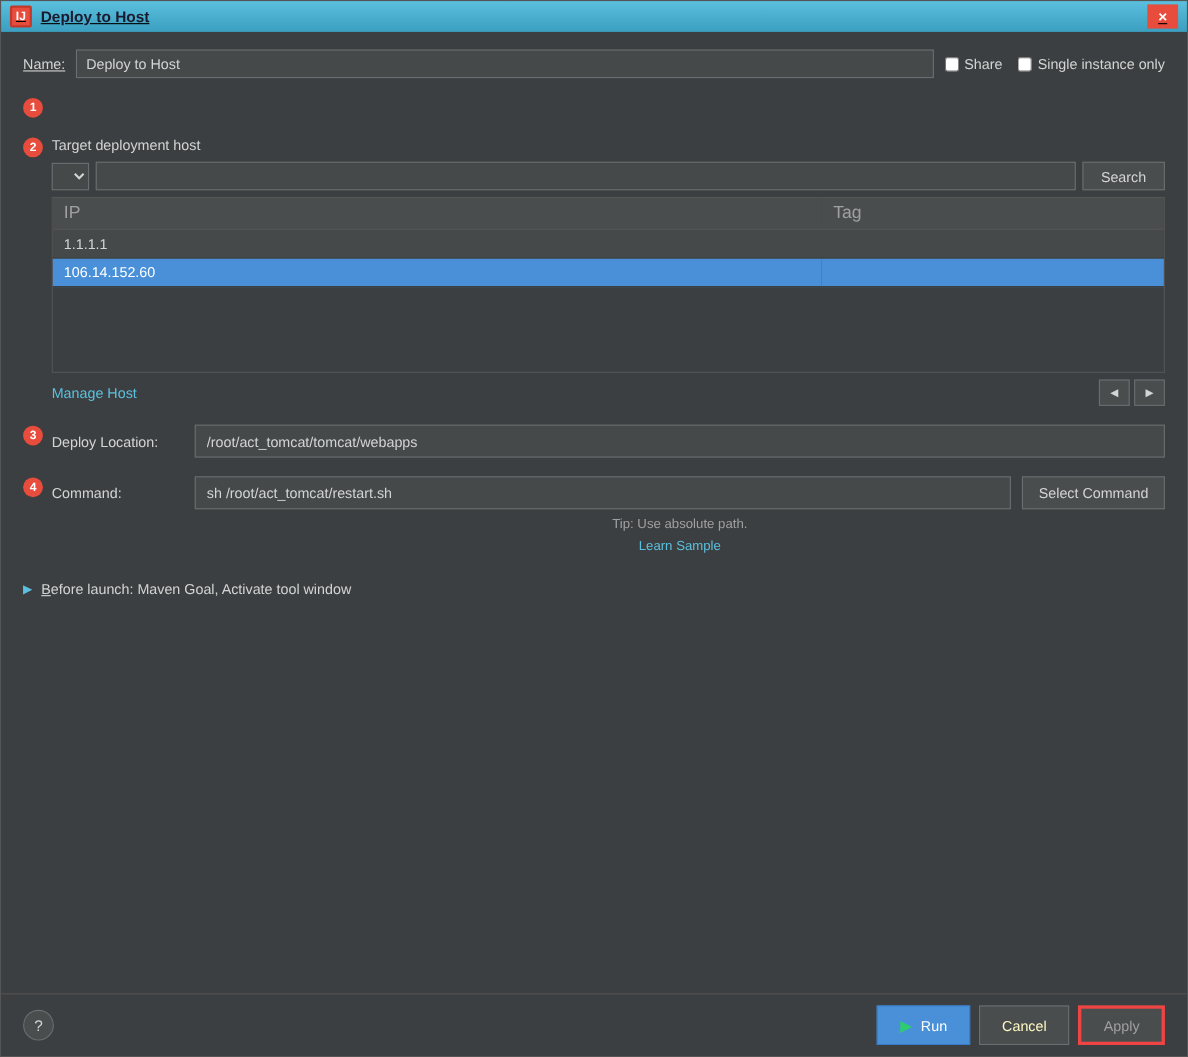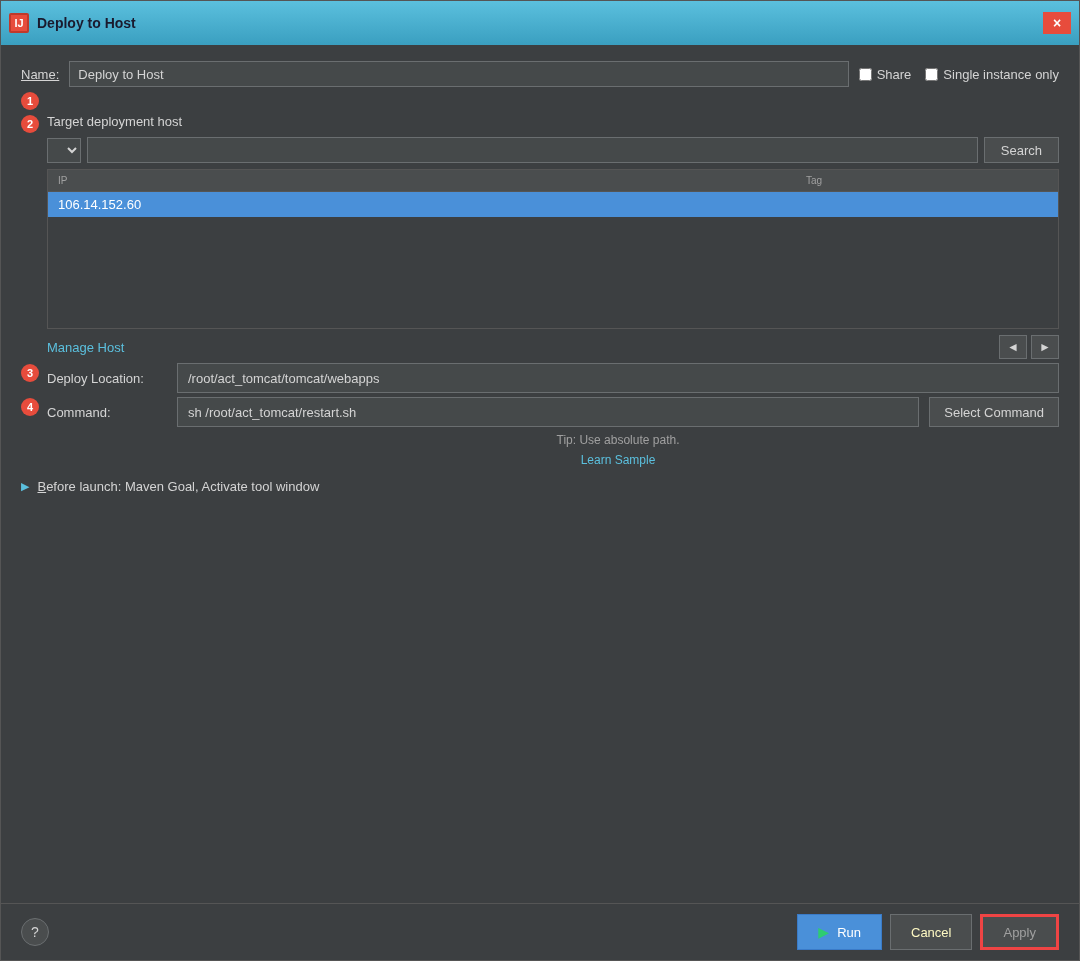--- a/index.html
+++ b/index.html
@@ -20,22 +20,23 @@
       display: flex;
       flex-direction: column;
       position: relative;
     }
     .title-bar {
       background: linear-gradient(to bottom, #5bc0de, #3a9fc0);
       display: flex;
       align-items: center;
       justify-content: space-between;
       padding: 0 8px;
-      height: 44px;
+      height: 28px;
       flex-shrink: 0;
+      text-decoration: underline;
     }
     .title-bar-left {
       display: flex;
       align-items: center;
       gap: 8px;
     }
     .app-icon {
       width: 20px;
       height: 20px;
       background: #e74c3c;
@@ -64,21 +65,21 @@
       font-weight: bold;
       display: flex;
       align-items: center;
       justify-content: center;
     }
     .content {
       flex: 1;
       padding: 16px 20px;
       display: flex;
       flex-direction: column;
-      gap: 4px;
+      gap: 17px;
       color: #d4d4d4;
     }
     .name-row {
       display: flex;
       align-items: center;
       gap: 10px;
     }
     .name-label {
       color: #d4d4d4;
       text-decoration: underline;
@@ -201,21 +202,21 @@
       border-collapse: collapse;
       background: #45494a;
     }
     .host-table th {
       background: #4a4d4e;
       color: #a0a0a0;
       text-align: left;
       padding: 5px 10px;
       border-bottom: 1px solid #555;
       font-weight: normal;
-      font-size: 10px;
+      font-size: 16px;
     }
     .host-table td {
       padding: 5px 10px;
       color: #d4d4d4;
       font-size: 13px;
       border-bottom: 1px solid #3c3f41;
     }
     .host-table tr.selected td {
       background: #4a90d9;
       color: white;
@@ -441,20 +442,24 @@
         </div>
         <div class="table-container">
           <table class="host-table">
             <thead>
               <tr>
                 <th>IP</th>
                 <th>Tag</th>
               </tr>
             </thead>
             <tbody id="host-table-body">
+            <tr>
+                  <td>1.1.1.1</td>
+                  <td></td>
+                </tr>
                 <tr class="selected">
                   <td>106.14.152.60</td>
                   <td></td>
                 </tr>
               </tbody>
           </table>
         </div>
         <div class="manage-row">
           <a class="manage-link">Manage Host</a>
           <div class="nav-btns">

